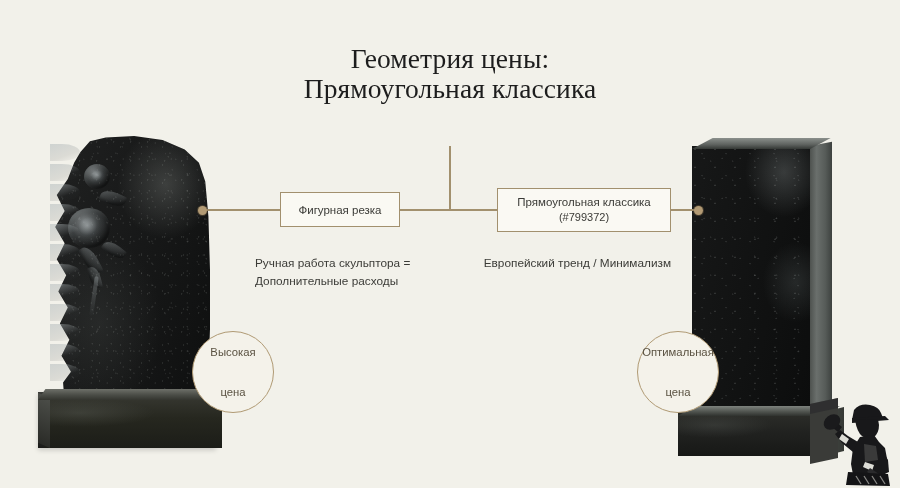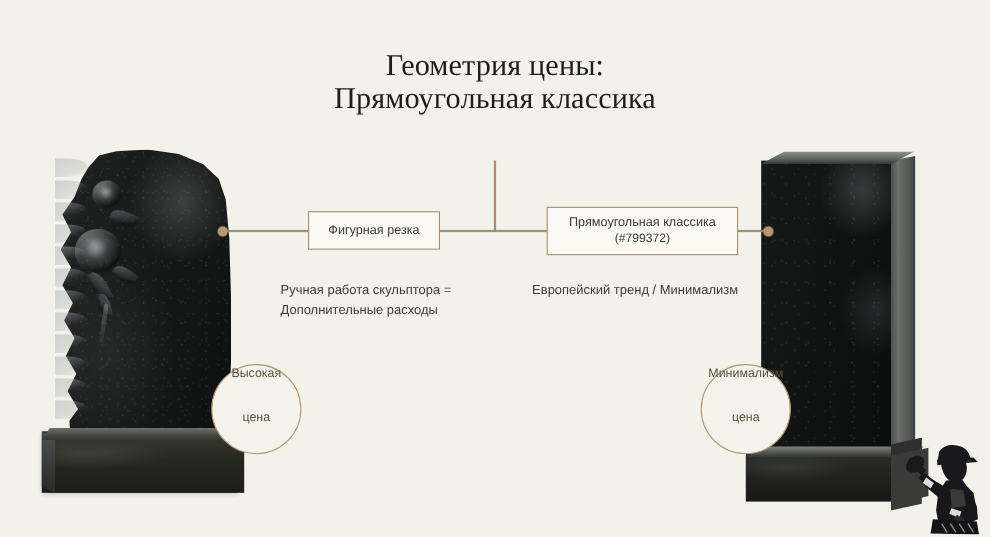--- a/index.html
+++ b/index.html
@@ -266,21 +266,21 @@
   .cap-right { left:455px; top:255px; width:216px; text-align:right; }
 
   
   .badge {
     position:absolute;
     width:82px; height:82px;
     border-radius:50%;
     background:#f4f2ea;
     border:1.4px solid #b09a74;
     display:flex; flex-direction:column;
-    align-items:center; justify-content:flex-start;
+    align-items:center; justify-content:center;
     text-align:center;
     font-size:11.3px;
     line-height:16px;
     color:#5a5242;
     z-index:8;
     gap:24px;
   }
   .badge-left  { left:192px; top:331px; }
   .badge-right { left:637px; top:331px; }
 
@@ -380,21 +380,21 @@
 
   <div class="cap cap-right">Европейский тренд / Минимализм</div>
   <div class="cap cap-left">Ручная работа скульптора = Дополнительные расходы</div>
 
   <div class="badge badge-left">
     <div>Высокая</div>
     <div>цена</div>
   </div>
 
   <div class="badge badge-right">
-    <div>Минимализм</div>
+    <div>Оптимальная</div>
     <div>цена</div>
   </div>
 
 
   <div class="logo">
     <svg viewBox="0 0 86 94" xmlns="http://www.w3.org/2000/svg">
 
       <g fill="#3a3b38">
         <path d="M2 12 L30 6 L30 66 L2 72 Z"></path>
       </g>

